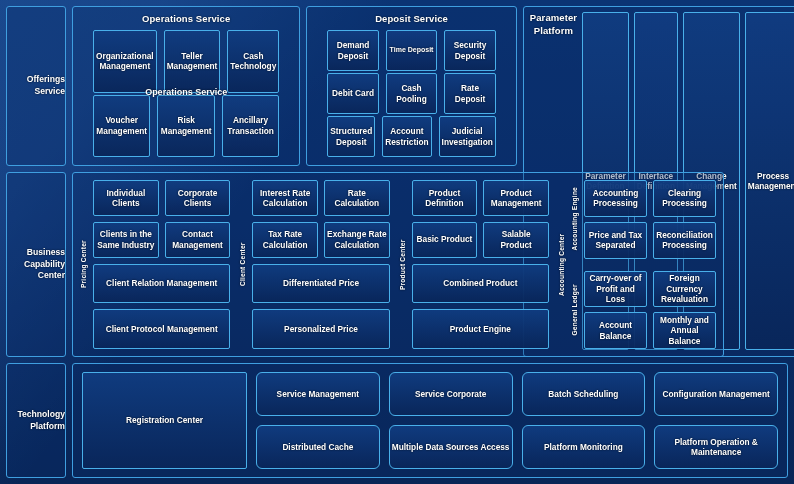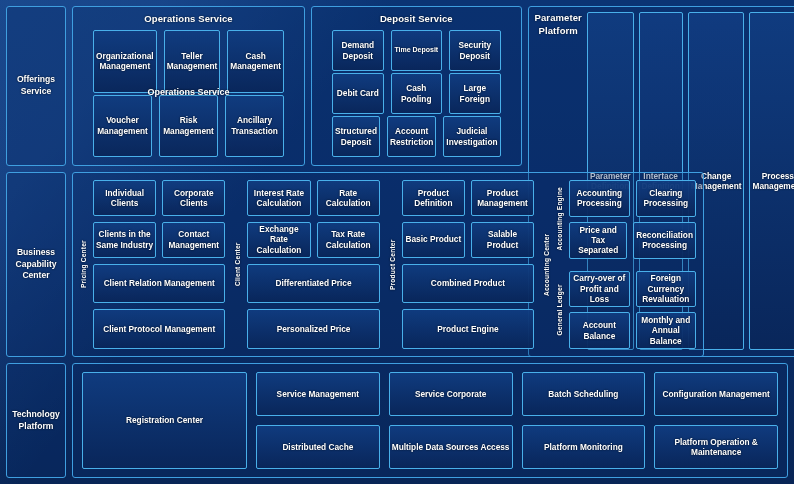--- a/index.html
+++ b/index.html
@@ -52,21 +52,21 @@
     flex: 0 0 60px;
     border: 1.5px solid #3f9fe0;
     border-radius: 3px;
     background: rgba(9,44,102,0.35);
     display: flex;
     align-items: center;
     justify-content: center;
     color: #ffffff;
     font-size: 8.6px;
     font-weight: bold;
-    text-align: center;
+    text-align: right;
     line-height: 1.35;
     text-shadow: 0 0 2px rgba(0,0,0,.85);
   }
 
   
   .vlabel {
     writing-mode: vertical-rl;
     transform: rotate(180deg);
     color: #ffffff;
     font-size: 6.6px;
@@ -151,38 +151,38 @@
     border: 1.5px solid #3f9fe0;
     border-radius: 3px;
     background: rgba(9,44,102,0.32);
     padding: 8px 9px;
     display: flex;
     gap: 9px;
   }
   .tech-reg { flex: 0 0 165px; }
   .tech-cols { flex: 1; display: flex; gap: 9px; }
   .tech-col { flex: 1 1 0; display: flex; flex-direction: column; gap: 9px; }
-  .tech-col > .leaf { flex: 1 1 0; }
+  .tech-col > .leaf { flex: 1 1 0; border-radius: 6px; }
 </style>
 </head>
 <body>
 
 <div id="root">
 
   <div id="band-offerings">
 
     <div class="rail">Offerings Service</div>
 
     <div class="svc-group">
       <div class="sect-title">Operations Service</div>
       <div class="svc-rows">
         <div class="svc-row">
           <div class="leaf">Organizational Management</div>
           <div class="leaf">Teller Management</div>
-          <div class="leaf">Cash Management</div>
+          <div class="leaf">Cash Technology</div>
         </div>
         <div class="svc-row">
           <div class="leaf">Voucher Management</div>
           <div class="leaf">Risk Management</div>
           <div class="leaf">Ancillary Transaction</div>
         </div>
       </div>
       <div class="float-dup" style="top:80px;">Operations Service</div>
     </div>
 
@@ -190,21 +190,21 @@
       <div class="sect-title">Deposit Service</div>
       <div class="svc-rows">
         <div class="svc-row">
           <div class="leaf">Demand Deposit</div>
           <div class="leaf small">Time Deposit</div>
           <div class="leaf">Security Deposit</div>
         </div>
         <div class="svc-row">
           <div class="leaf">Debit Card</div>
           <div class="leaf">Cash Pooling</div>
-          <div class="leaf">Large Foreign</div>
+          <div class="leaf">Rate Deposit</div>
         </div>
         <div class="svc-row">
           <div class="leaf">Structured Deposit</div>
           <div class="leaf">Account Restriction</div>
           <div class="leaf">Judicial Investigation</div>
         </div>
       </div>
     </div>
 
 
@@ -216,21 +216,21 @@
       <div class="leaf">Process Management</div>
       <div class="leaf">Parameter Release</div>
       <div class="leaf">Parameter Comparison</div>
     </div>
   </div>
 
   <div id="band-bcc">
 
     <div class="rail">Business Capability Center</div>
 
-    <div class="cap-wrap" style="margin-right:84px;">
+    <div class="cap-wrap" style="margin-right:64px;">
 
       <div class="cap-group">
         <div class="vlabel">Pricing Center</div>
         <div class="cap-body">
           <div class="cap-row">
             <div class="leaf">Individual Clients</div>
             <div class="leaf">Corporate Clients</div>
           </div>
           <div class="cap-row">
             <div class="leaf">Clients in the Same Industry</div>
@@ -242,22 +242,22 @@
       </div>
 
       <div class="cap-group">
         <div class="vlabel">Client Center</div>
         <div class="cap-body">
           <div class="cap-row">
             <div class="leaf">Interest Rate Calculation</div>
             <div class="leaf">Rate Calculation</div>
           </div>
           <div class="cap-row">
+            <div class="leaf">Tax Rate Calculation</div>
             <div class="leaf">Exchange Rate Calculation</div>
-            <div class="leaf">Tax Rate Calculation</div>
           </div>
           <div class="leaf cap-full">Differentiated Price</div>
           <div class="leaf cap-full">Personalized Price</div>
         </div>
       </div>
 
       <div class="cap-group">
         <div class="vlabel">Product Center</div>
         <div class="cap-body">
           <div class="cap-row">

